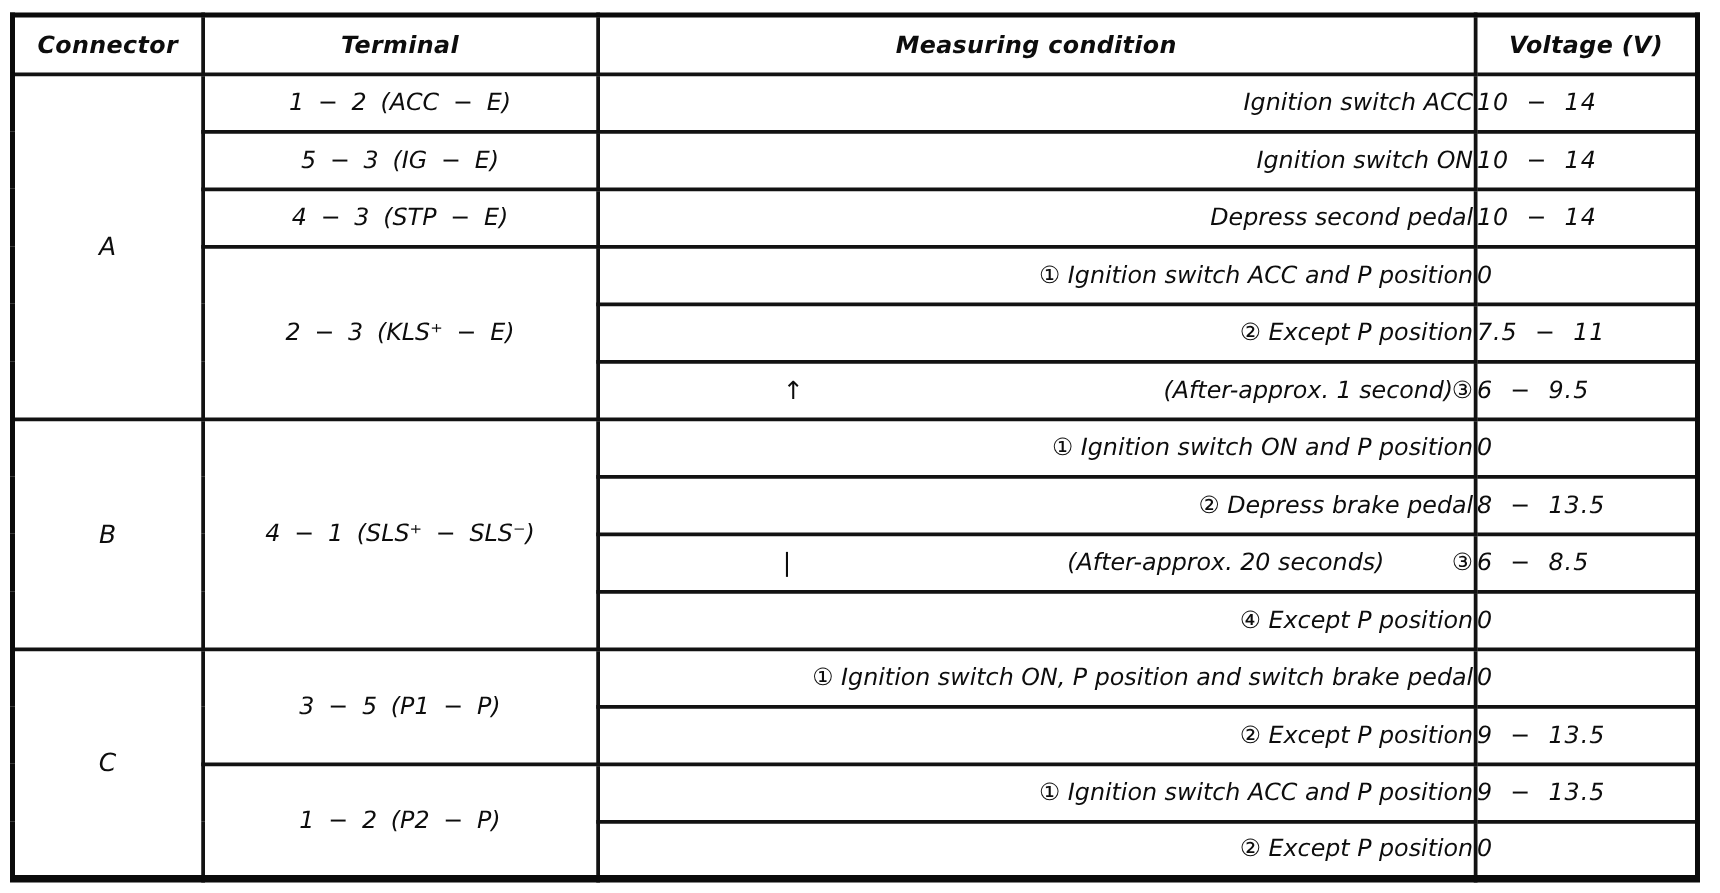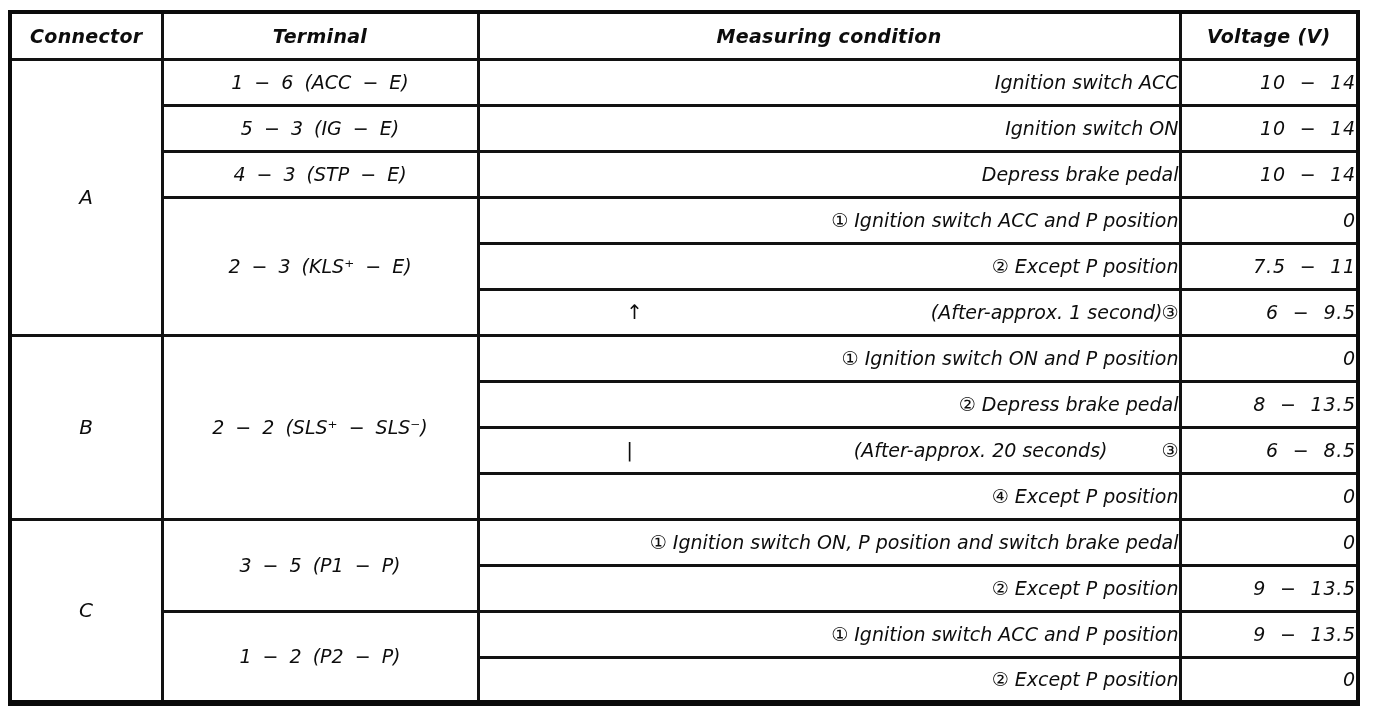--- a/index.html
+++ b/index.html
@@ -26,21 +26,21 @@
     font-size: 19px;
     font-weight: bold;
     text-align: center;
     letter-spacing: 0.3px;
     padding: 0;
   }
   td { height: 46px; font-size: 19px; padding: 0; }
   td.conn { text-align: center; font-size: 20px; letter-spacing: 0.5px; }
   td.term { text-align: center; word-spacing: 5px; white-space: nowrap; }
   td.cond { text-align: right; padding-left: 14px; position: relative; white-space: nowrap; }
-  td.volt { text-align: right; word-spacing: 7px; letter-spacing: 0.8px; white-space: nowrap; }
+  td.volt { text-align: left; word-spacing: 7px; letter-spacing: 0.8px; white-space: nowrap; }
   .marker { display: inline-block; }
   .arrow-abs {
     position: absolute; left: 21%; top: 50%;
     transform: translateY(-50%);
     font-size: 20px;
   }
   .note-abs {
     position: absolute; right: 16px; top: 50%;
     transform: translateY(-50%);
   }
@@ -62,32 +62,32 @@
         <th>Connector</th>
         <th>Terminal</th>
         <th>Measuring condition</th>
         <th>Voltage (V)</th>
       </tr>
     </thead>
     <tbody>
 
       <tr>
         <td class="conn" rowspan="6">A</td>
-        <td class="term">1 − 6 (ACC − E)</td>
+        <td class="term">1 − 2 (ACC − E)</td>
         <td class="cond">Ignition switch ACC</td>
         <td class="volt">10 − 14</td>
       </tr>
       <tr>
         <td class="term">5 − 3 (IG − E)</td>
         <td class="cond">Ignition switch ON</td>
         <td class="volt">10 − 14</td>
       </tr>
       <tr>
         <td class="term">4 − 3 (STP − E)</td>
-        <td class="cond">Depress brake pedal</td>
+        <td class="cond">Depress second pedal</td>
         <td class="volt">10 − 14</td>
       </tr>
       <tr>
         <td class="term" rowspan="3">2 − 3 (KLS⁺ − E)</td>
         <td class="cond">① Ignition switch ACC and P position</td>
         <td class="volt">0</td>
       </tr>
       <tr>
         <td class="cond">② Except P position</td>
         <td class="volt">7.5 − 11</td>
@@ -96,21 +96,21 @@
         <td class="cond">
           <span class="marker">③</span>
           <span class="arrow-abs">↑</span>
           <span class="note-abs">(After-approx. 1 second)</span>
         </td>
         <td class="volt">6 − 9.5</td>
       </tr>
 
       <tr>
         <td class="conn" rowspan="4">B</td>
-        <td class="term" rowspan="4">2 − 2 (SLS⁺ − SLS⁻)</td>
+        <td class="term" rowspan="4">4 − 1 (SLS⁺ − SLS⁻)</td>
         <td class="cond">① Ignition switch ON and P position</td>
         <td class="volt">0</td>
       </tr>
       <tr>
         <td class="cond">② Depress brake pedal</td>
         <td class="volt">8 − 13.5</td>
       </tr>
       <tr>
         <td class="cond">
           <span class="marker">③</span>

